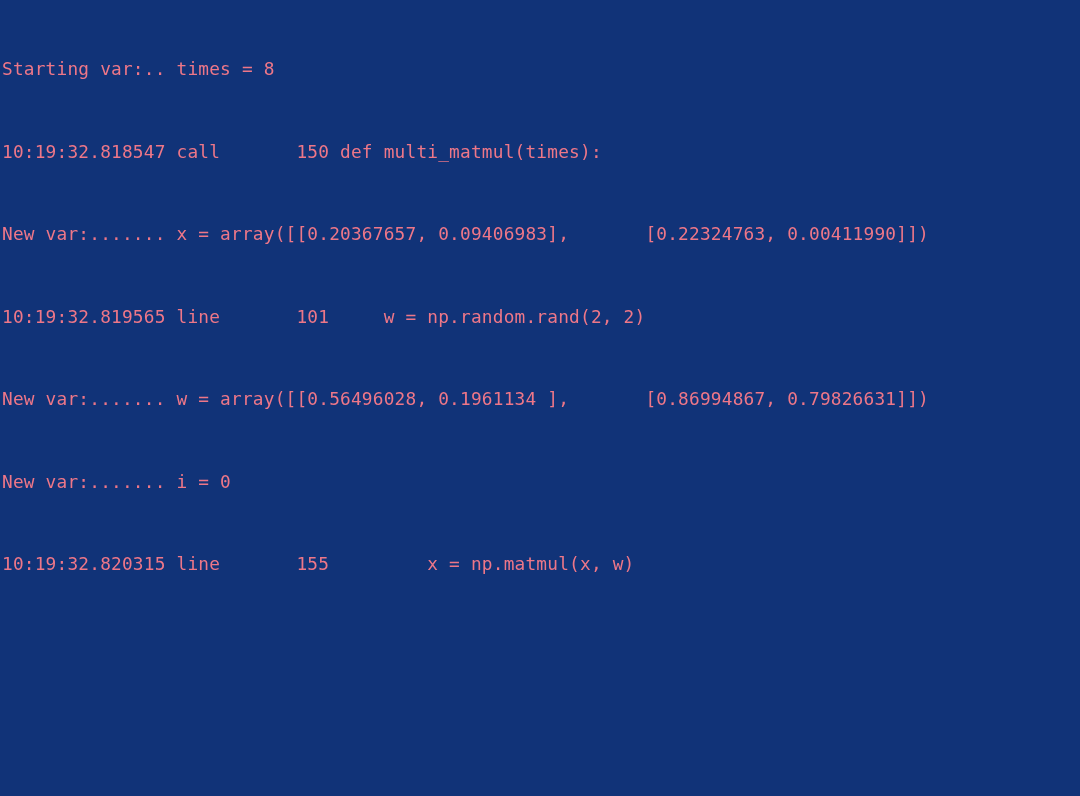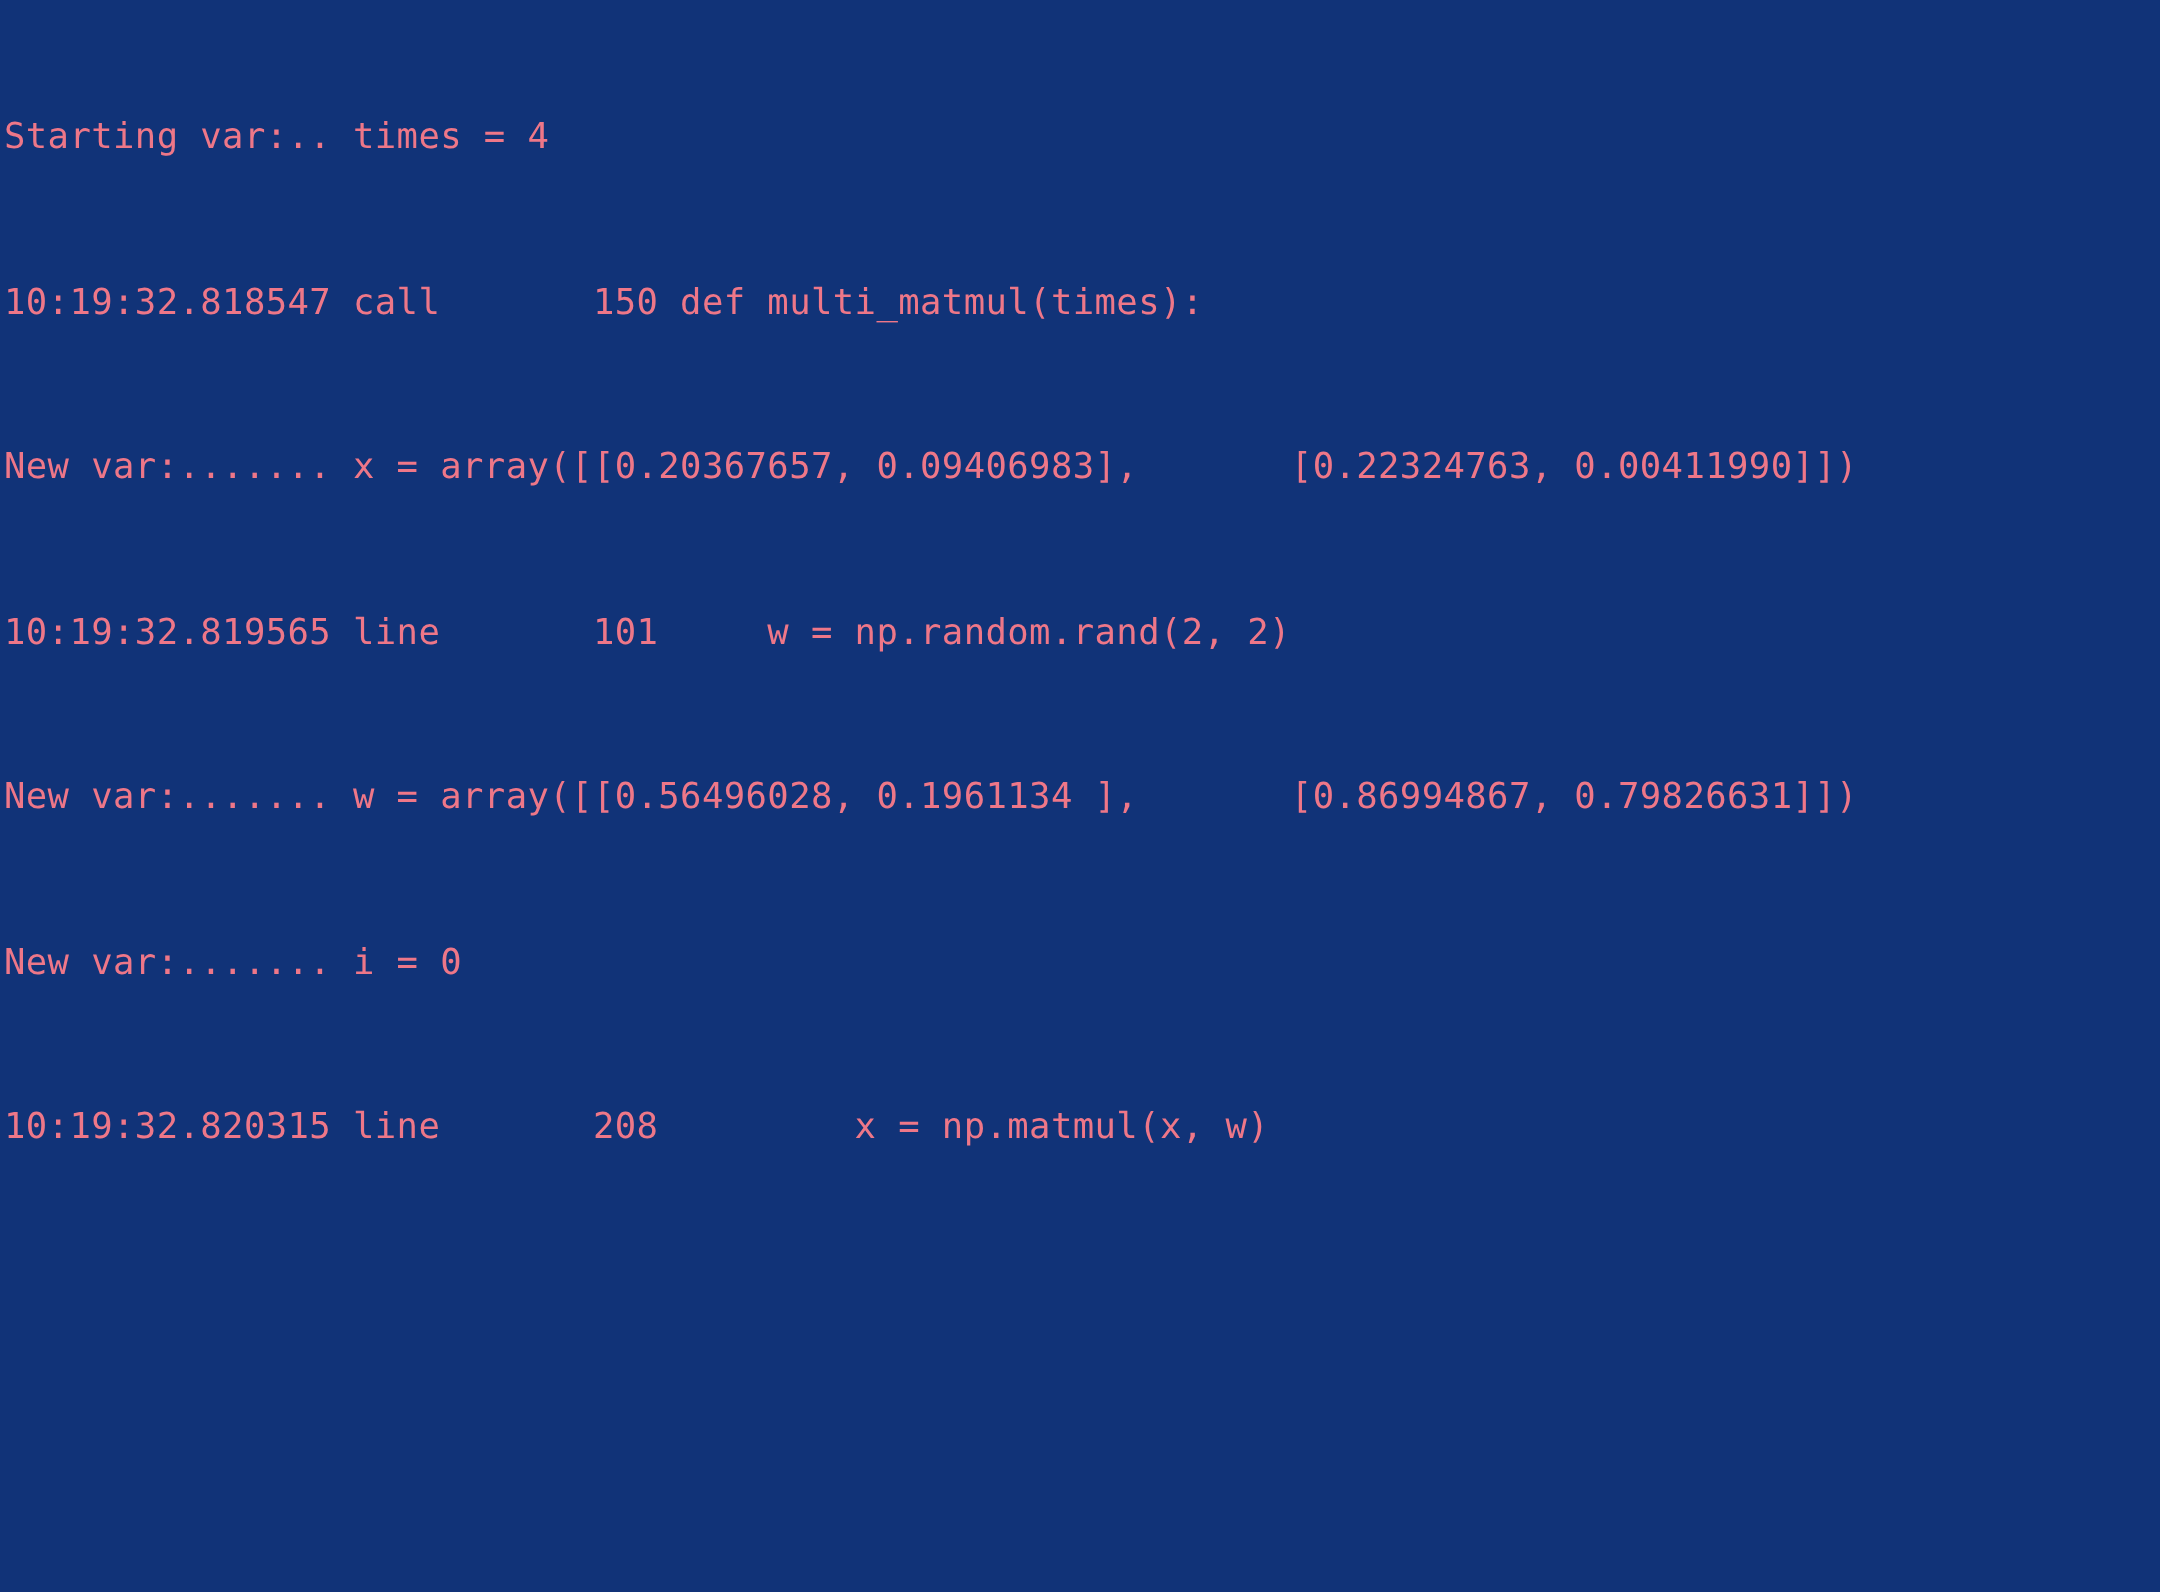--- a/index.html
+++ b/index.html
@@ -21,27 +21,27 @@
       font-weight: 500;
     }
     .trace-line {
       white-space: pre;
     }
   </style>
 </head>
 <body>
 
 <div class="trace-block">
-  <div class="trace-line">Starting var:.. times = 4</div>
+  <div class="trace-line">Starting var:.. times = 8</div>
   <div class="trace-line">10:19:32.818547 call       150 def multi_matmul(times):</div>
   <div class="trace-line">New var:....... x = array([[0.20367657, 0.09406983],       [0.22324763, 0.00411990]])</div>
   <div class="trace-line">10:19:32.819565 line       101     w = np.random.rand(2, 2)</div>
   <div class="trace-line">New var:....... w = array([[0.56496028, 0.1961134 ],       [0.86994867, 0.79826631]])</div>
   <div class="trace-line">New var:....... i = 0</div>
-  <div class="trace-line">10:19:32.820315 line       208         x = np.matmul(x, w)</div>
+  <div class="trace-line">10:19:32.820315 line       155         x = np.matmul(x, w)</div>
   
   
   
   
   
   
   
   
   
   

